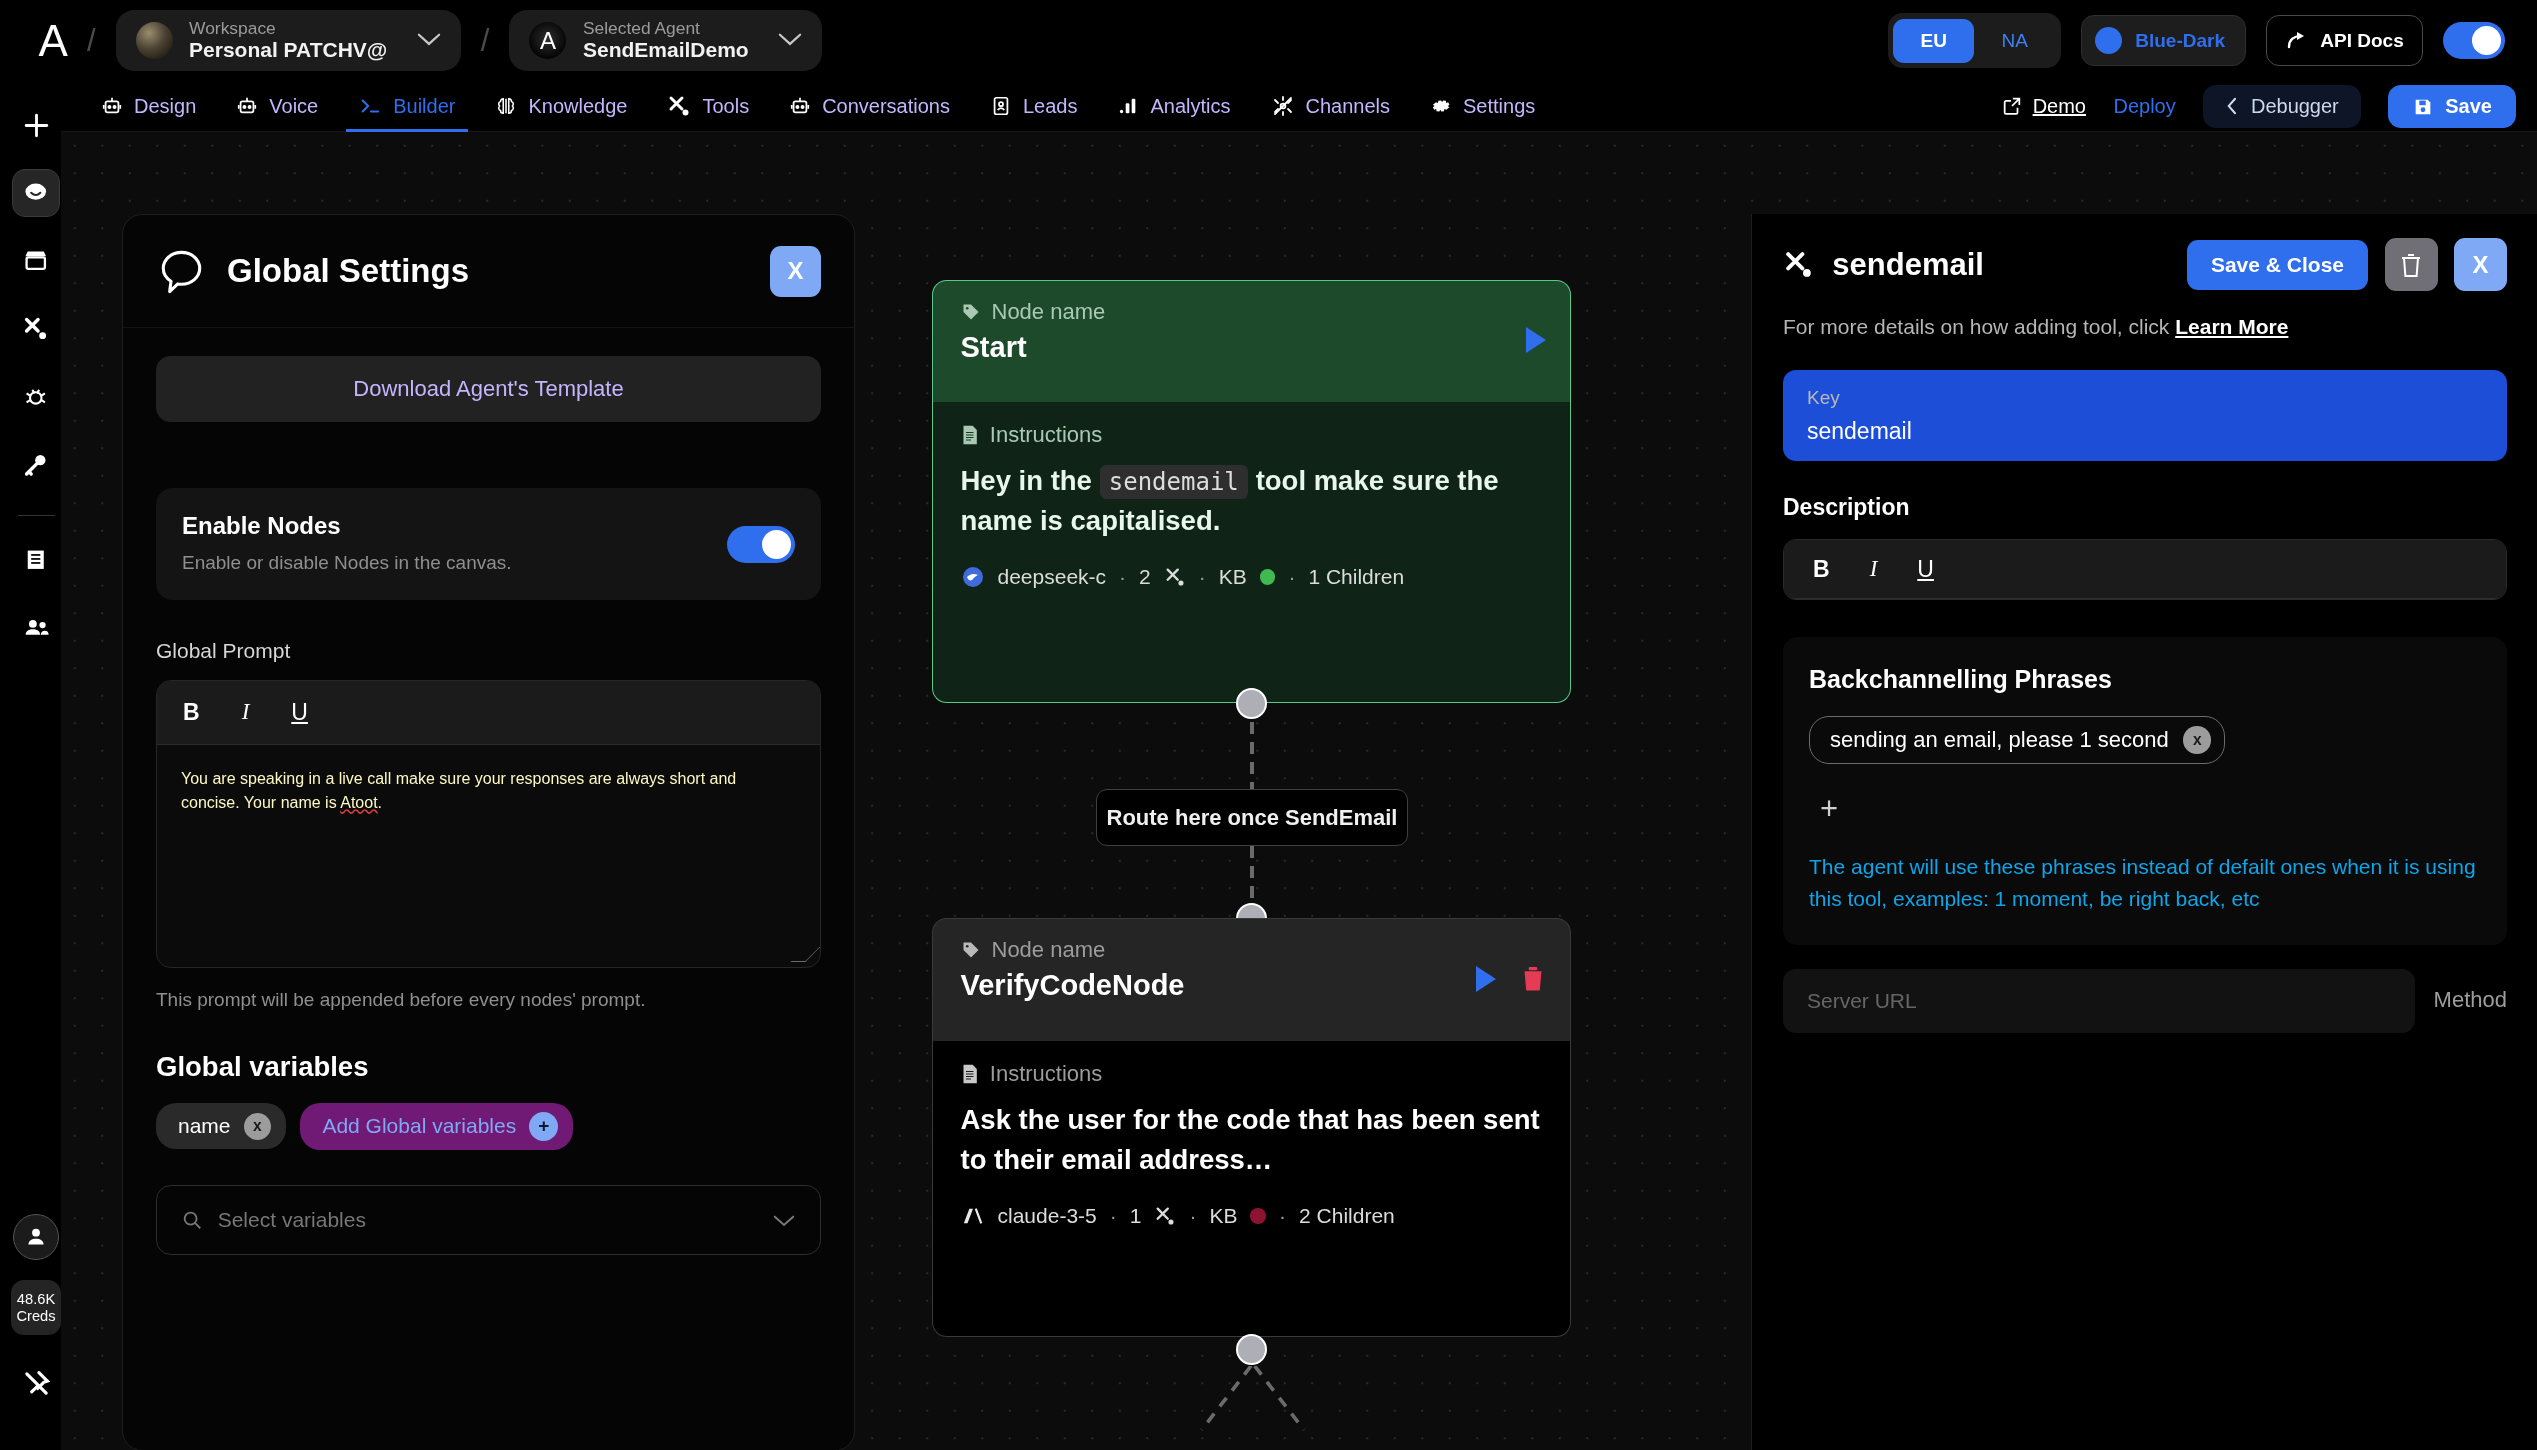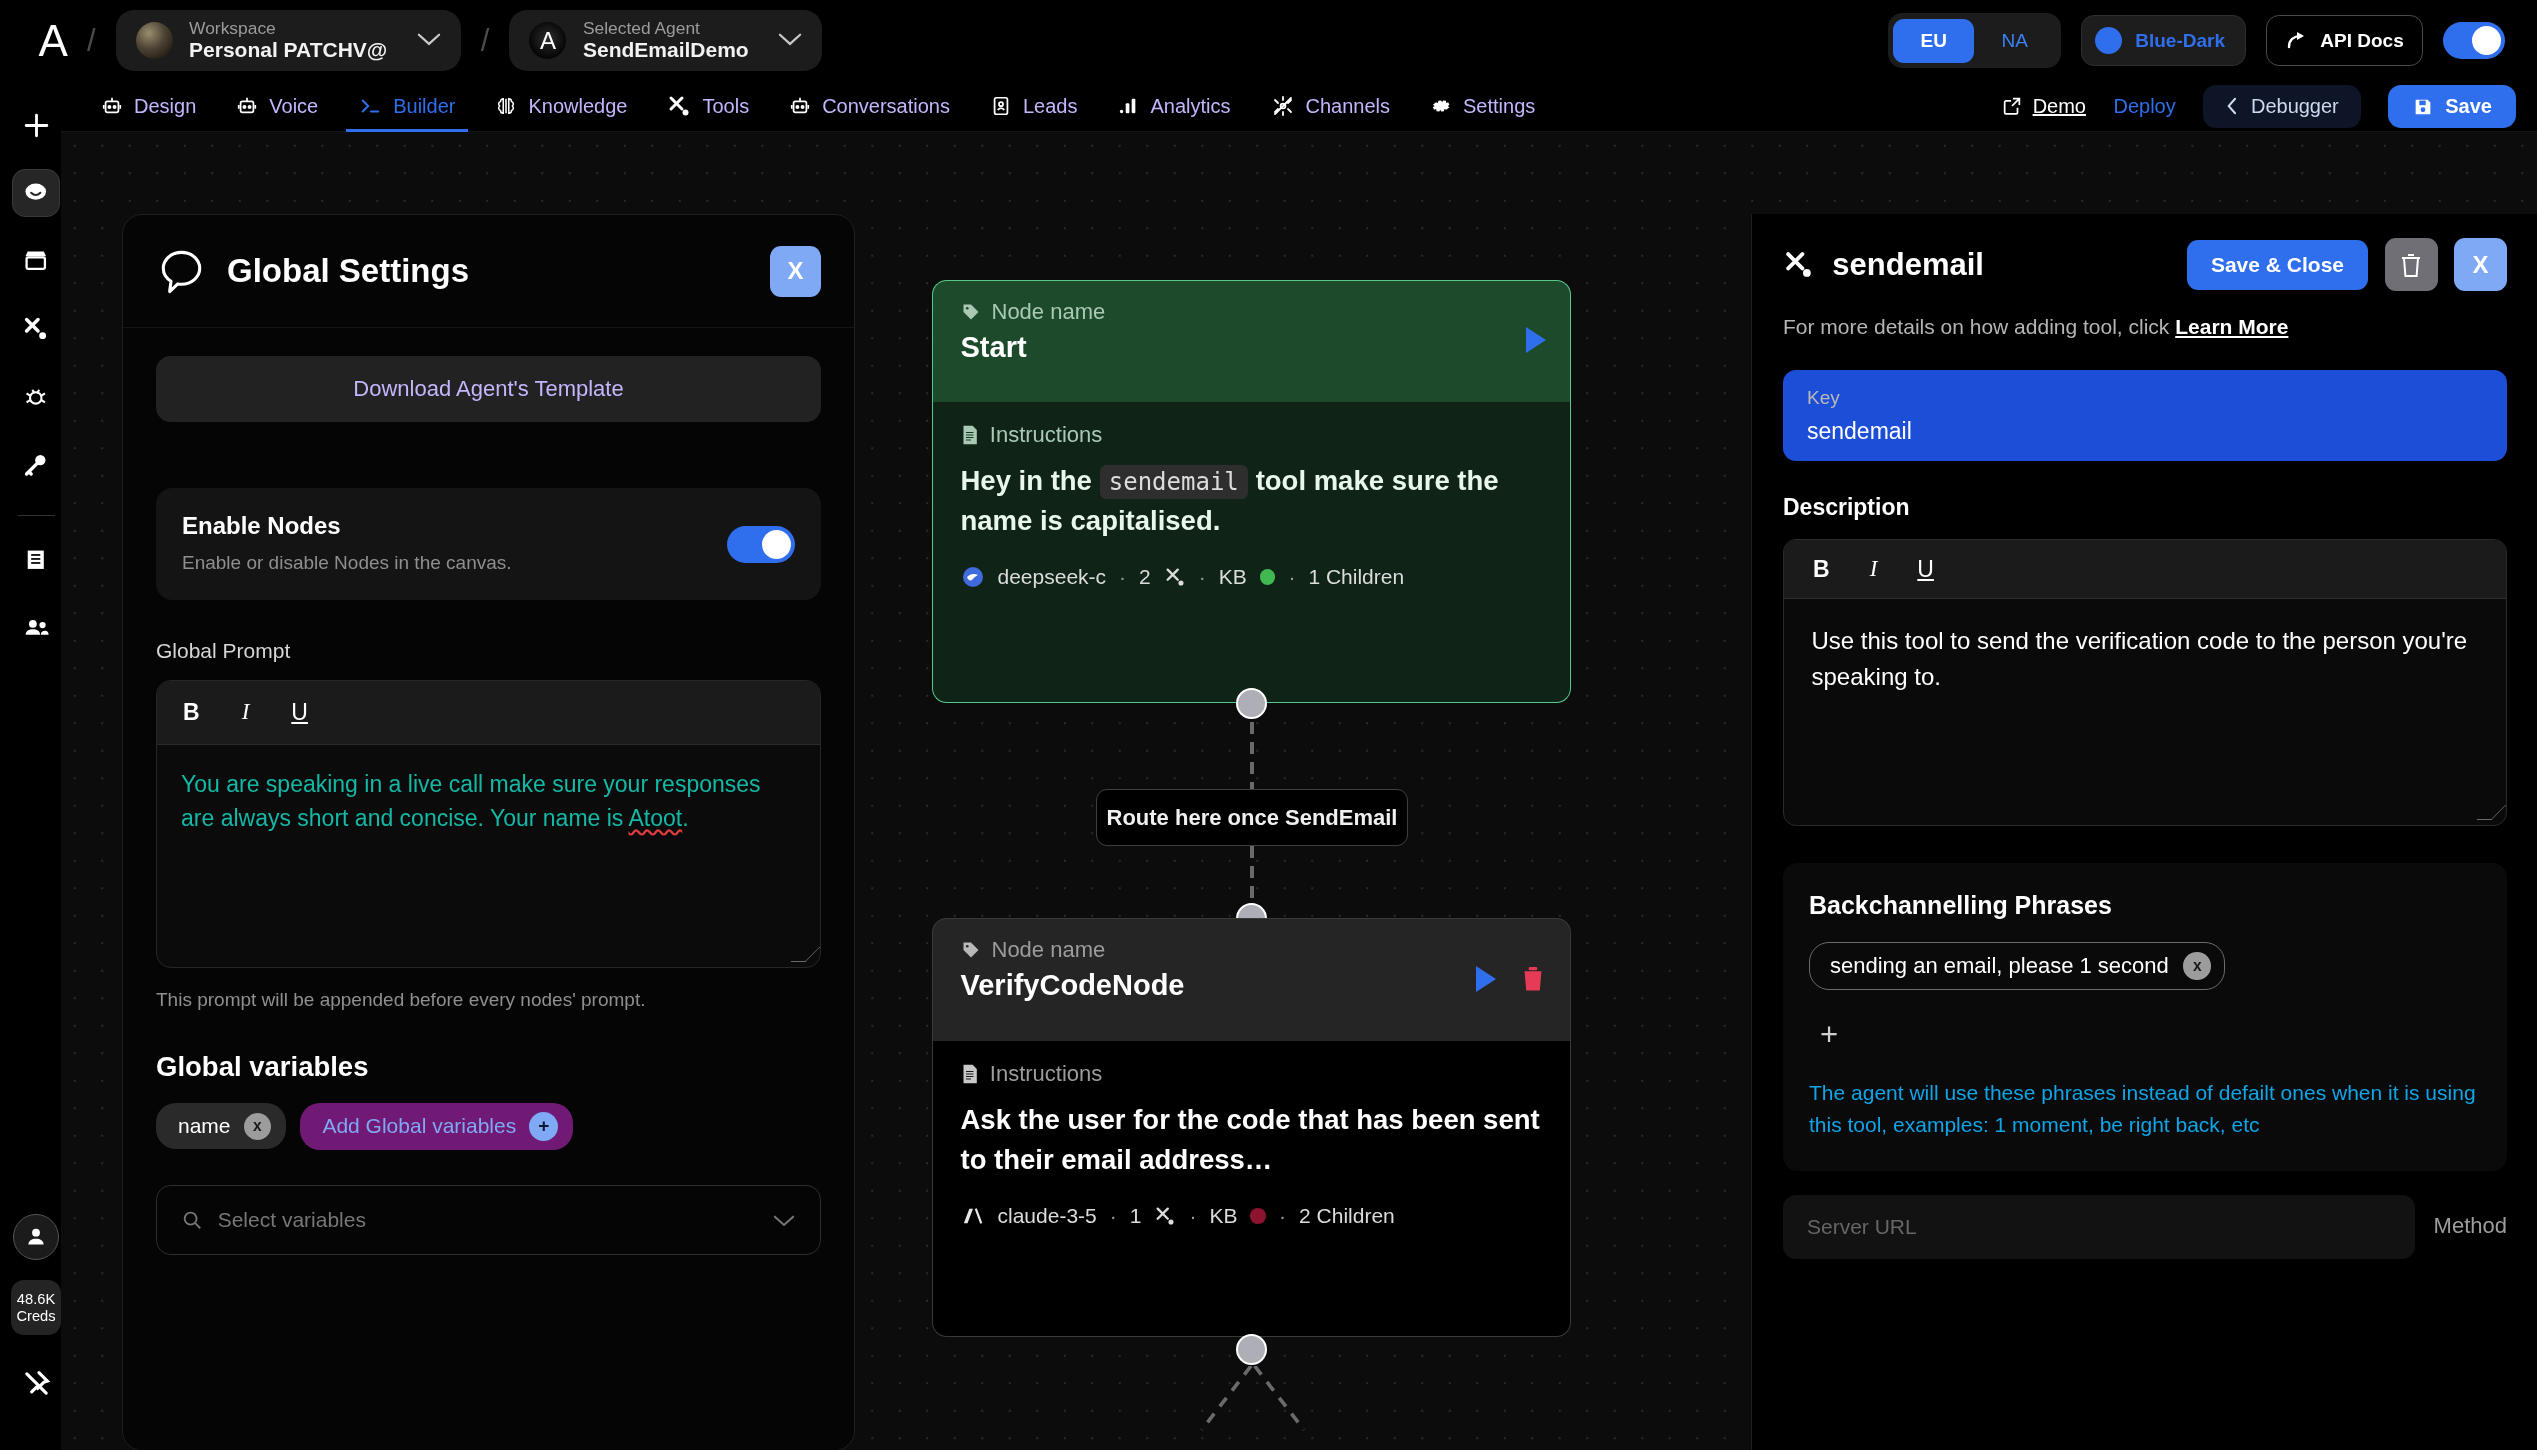--- a/index.html
+++ b/index.html
@@ -154,21 +154,21 @@
   }
   .switch-knob { width: 29px; height: 29px; border-radius: 50%; background: #fff; }
   .sec-label { font-size: 21px; color: #d6d6d6; margin-bottom: 16.5px; }
   .rte { background: #0b0b0b; border: 0.9px solid #262626; border-radius: 14.7px; overflow: hidden; }
   .rte-toolbar {
     height: 64px; background: #1b1b1b; display: flex; align-items: center;
     gap: 42px; padding: 0 26px; border-bottom: 0.9px solid #2a2a2a;
   }
   .rte-btn { font-size: 23px; color: #fff; }
   .rte-body {
-    padding: 22px 24px; font-size: 23px; line-height: 1.5; color: #14b8a6;
+    padding: 22px 24px; font-size: 16px; line-height: 1.5; color: #fef9c3;
     height: 222px; position: relative;
   }
   .squiggle {
     text-decoration: underline wavy #e03b3b; text-decoration-skip-ink: none;
   }
   .resize-grip {
     position: absolute; right: 7.3px; bottom: 5.5px; width: 14.7px; height: 14.7px;
     border-right: 1.8px solid #6a6a6a; border-bottom: 1.8px solid #6a6a6a;
     transform: skewX(-45deg);
   }
@@ -825,24 +825,20 @@
         <div class="field-value">sendemail</div>
       </div>
 
       <div class="tp-label">Description</div>
       <div class="tp-rte">
         <div class="tp-rte-bar">
           <div class="rte-btn" style="font-weight:700">B</div>
           <div class="rte-btn" style="font-style:italic;font-family:'Liberation Serif',serif;">I</div>
           <div class="rte-btn" style="text-decoration:underline">U</div>
         </div>
-        <div class="tp-rte-body">
-          <span>Use this tool to send the verification code to the person you're speaking to.</span>
-          <div class="resize-grip"></div>
-        </div>
       </div>
 
       <div class="bc-card">
         <div class="bc-title">Backchannelling Phrases</div>
         <div class="bc-chip">
           <span>sending an email, please 1 second</span>
           <span class="chip-x">x</span>
         </div>
         <div class="bc-plus">+</div>
         <div class="bc-note">The agent will use these phrases instead of defailt ones when it is using this tool, examples: 1 moment, be right back, etc</div>

